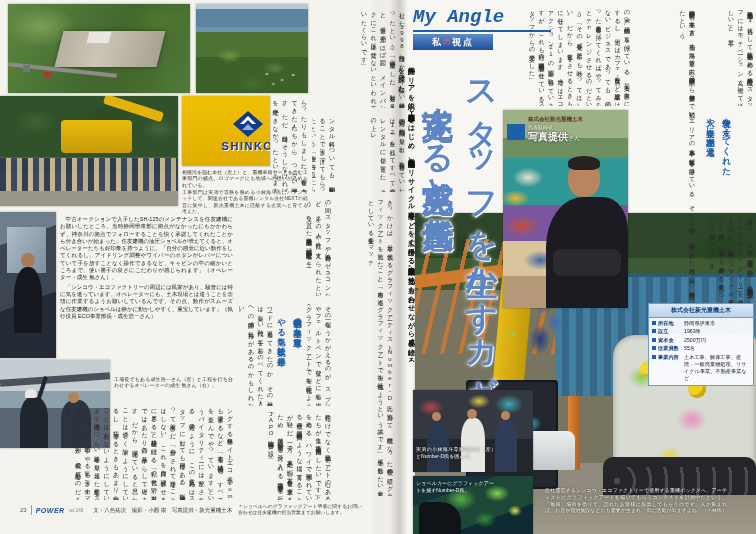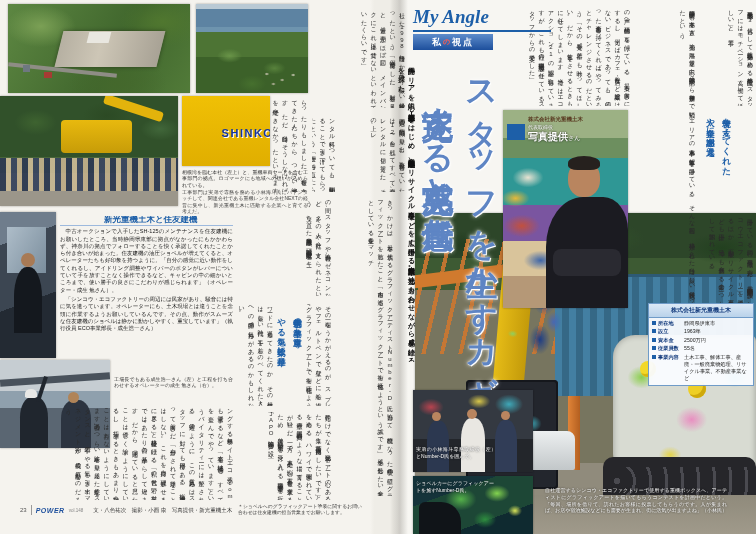--- a/index.html
+++ b/index.html
@@ -19,21 +19,21 @@
   .sh div{margin-left:3px;}
   .ph{position:absolute;overflow:hidden;z-index:1;box-shadow:0 0 2px rgba(0,0,0,.35);}
   .cap{position:absolute;font-size:5px;line-height:6.4px;color:#333;z-index:3;text-align:justify;}
   .wcap{position:absolute;font-size:5px;line-height:6.8px;color:#fff;z-index:6;
     text-shadow:0 0 2px rgba(0,0,0,.9);text-align:justify;}
   .hart{position:absolute;font-size:5.5px;line-height:7.3px;text-align:justify;z-index:2;color:#222;}
   .hart p{margin:0 0 2px 0;text-indent:1em;}
   .secthead{font-size:8.5px;font-weight:bold;color:var(--accent,#1d5fa8);text-align:center;
     border-bottom:1px solid #9db9dd;padding-bottom:2px;margin-bottom:3px;text-indent:0;}
   
-  .myangle{font-family:Liberation Serif, serif;font-style:italic;font-weight:bold;
+  .myangle{font-family:Liberation Mono, monospace;font-style:italic;font-weight:bold;
     font-size:19px;color:var(--accent,#1d5fa8);z-index:4;}
   .kickline{height:2px;background:var(--accent,#1d5fa8);z-index:4;}
   .badge{background:linear-gradient(180deg,#5d8ccb,#1d4f9c);color:#fff;font-size:9px;font-weight:bold;
     display:flex;align-items:center;justify-content:center;z-index:4;letter-spacing:2px;}
   .badge .no{color:#ff5a4e;font-size:7px;}
   
   .profile{background:rgba(250,252,255,.95);border:1px solid #6f9bc8;z-index:6;font-size:5.2px;}
   .profile .ttl{background:linear-gradient(180deg,#dcE9f6,#b9d2ea);color:#123a7c;font-weight:bold;
     text-align:center;font-size:6px;padding:2px 0;border-bottom:1px solid #6f9bc8;}
   .prow{display:flex;padding:1.5px 3px 0 3px;}
@@ -50,21 +50,21 @@
   .gutter{position:absolute;left:390px;top:0;width:18px;height:534px;z-index:5;pointer-events:none;
     background:linear-gradient(90deg,rgba(0,0,0,0),rgba(60,55,45,.18) 45%,rgba(60,55,45,.22) 55%,rgba(0,0,0,0));}
   
   .preslabel{z-index:6;display:flex;gap:3px;}
   .preslabel .sq{width:18px;height:16px;background:#1d5fa8;flex:none;margin-top:8px;}
   .preslabel .co{font-size:5.5px;font-weight:bold;color:#5a3b22;}
   .preslabel .ro{font-size:5px;color:#fff;text-shadow:0 0 2px rgba(0,0,0,.8);margin-top:1px;}
   .preslabel .nm{font-size:10px;font-weight:bold;color:#fff;text-shadow:0 0 2px rgba(0,0,0,.9);}
   .preslabel .hono{font-size:6px;font-weight:normal;}
   .note{position:absolute;font-size:4.8px;line-height:6.2px;color:#333;z-index:3;text-align:justify;}
-  .shinko-wrap{display:flex;flex-direction:row;align-items:center;justify-content:center;height:100%;padding-left:43px;}
+  .shinko-wrap{display:flex;flex-direction:column;align-items:center;justify-content:center;height:100%;padding-left:43px;}
   .shinko-txt{font-weight:bold;font-size:11px;letter-spacing:1.5px;color:#1535a0;margin-top:3px;
     text-shadow:1px 1px 0 #fff;}
 </style>
 </head>
 <body>
 
 <div class="spread">
 
   <div class="ph" style="left:8px;top:4px;width:182px;height:89px;
        background:radial-gradient(50px 30px at 18% 25%,#7ba055,rgba(0,0,0,0) 70%),
@@ -135,21 +135,20 @@
   <div class="vt" style="left:58px;top:404px;width:176px;height:96px;">ングする無料サイト「エコ残土.com」も運営するなど、「本業も地域活性も、すべてを楽しんでやっています」というバイタリティーには驚かされる。前述のように、この意気込みはスタッフに対しても同様である。指導方法も至って前向きだ。「自分がされて嫌なことはしない。これを自身に理解させるに尽きる」と小林社長は続ける。「私の世代と若い世代とでは『あたり前』の基準からして違います。だから、間違っていると思ったことは優しく諭すようにしているし、指導するときもあまり余計なことは言わないようにしています」過去のつらい決断を乗り越えた柔軟なスタンスと、若手のやる気を引き出すマネジメント術が、成長の原動力なのだろう。</div>
 
   <div class="ph" style="left:0;top:212px;width:56px;height:146px;
        background:linear-gradient(160deg,#6f7d8c 0 20%,#3c4652 20% 60%,#232a33 60% 100%);">
     <div class="abs" style="left:12%;top:10%;width:70%;height:32%;background:linear-gradient(120deg,#aebdc9,#7b8e9d);"></div>
     <div class="abs" style="left:25%;top:38%;width:50%;height:45%;background:#14181e;border-radius:45% 45% 0 0;"></div>
     <div class="abs" style="left:38%;top:28%;width:14px;height:14px;background:#a87a55;border-radius:50%;"></div>
   </div>
 
   <div class="hart" style="left:60px;top:216px;width:173px;height:156px;overflow:hidden;">
-    <p class="secthead">新光重機土木と住友建機</p>
     <p>中古オークションで入手したSH-125のメンテナンスを住友建機にお願いしたところ、当時静岡県東部に拠点がなかったにもかかわらず、神奈川の拠点でフォローすることを快く承諾してくれたことから付き合いが始まった。住友建機の油圧ショベルが増えてくると、オペレーターたちも好印象を持つように。「自分の感覚に近い動作をしてくれるし、アイドリング調整やワイパーのボタンがレバーについていて手を放すことなく操作できるなど、キャビンの中の細かいところまで、使い勝手の良さにこだわりが感じられます」（オペレーター・成生 勉さん）。</p>
     <p>「シンコウ・エコファクトリーの周辺には民家があり、騒音には特に気を遣っています。オペレーターにも、土木現場とは違うことを念頭に作業するようお願いしているんです。その点、動作がスムーズな住友建機のショベルは静かに動かしやすく、重宝しています」（執行役員 ECO事業部長・成生浩一さん）</p>
   </div>
 
   <div class="ph" style="left:0;top:360px;width:110px;height:88px;
        background:linear-gradient(180deg,#c6cdd2 0 35%,#8fa0ad 35% 55%,#5a6672 55% 100%);">
     <div class="abs" style="left:0;top:18%;width:100%;height:8%;background:#49525c;transform:rotate(-4deg);"></div>
     <div class="abs" style="left:18%;top:42%;width:26%;height:58%;background:#20262e;border-radius:40% 40% 0 0;"></div>
     <div class="abs" style="left:23%;top:33%;width:12px;height:9px;background:#e8e8e6;border-radius:50% 50% 20% 20%;"></div>
     <div class="abs" style="left:36%;top:18%;width:4px;height:26px;background:#20262e;transform:rotate(18deg);"></div>

